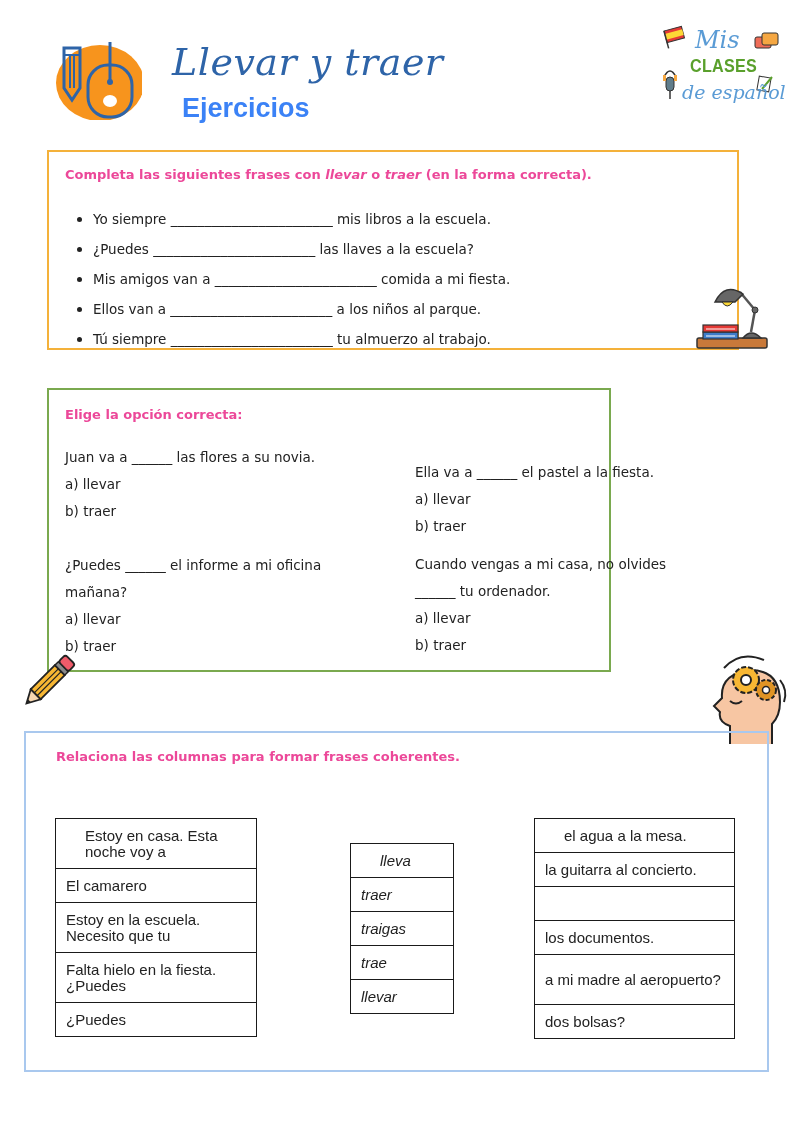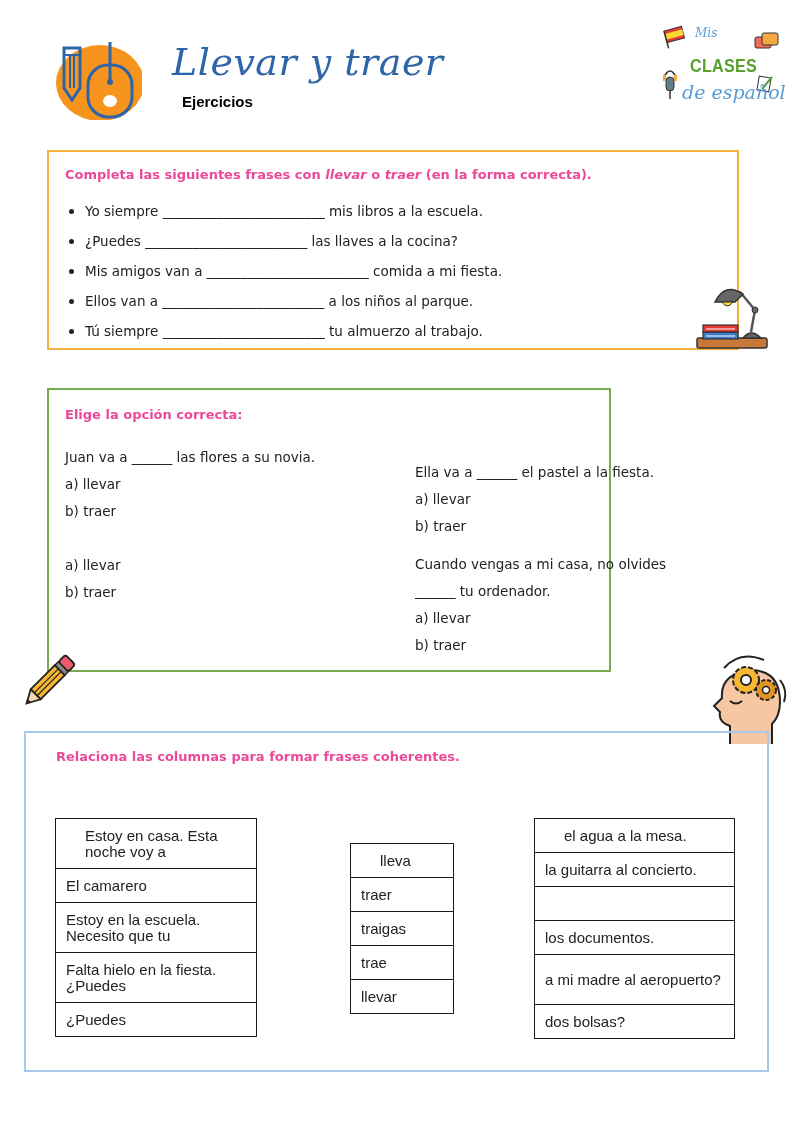--- a/index.html
+++ b/index.html
@@ -2,55 +2,55 @@
 <html><head>
 <meta charset="utf-8">
 <style>
   html, body { margin: 0; padding: 0; background: #ffffff; }
   body { width: 793px; height: 1122px; position: relative; overflow: hidden; font-family: "DejaVu Sans", sans-serif; color: #222; }
   .abs { position: absolute; }
 
   
   #logo-circle { left: 52px; top: 40px; width: 90px; height: 80px; }
   #title { left: 172px; top: 40px; font-family: "DejaVu Serif", serif; font-style: italic; font-size: 38px; color: #2e64a8; letter-spacing: 0.5px; white-space: nowrap; }
-  #subtitle { left: 182px; top: 93px; font-family: "Liberation Sans", sans-serif; font-weight: bold; font-size: 15px; color: #000000; white-space: nowrap; }
+  #subtitle { left: 182px; top: 93px; font-family: "Liberation Sans", sans-serif; font-weight: bold; font-size: 27px; color: #3b82f6; white-space: nowrap; }
   #brand { left: 660px; top: 25px; width: 125px; height: 85px; }
-  .brand-mis { left: 695px; top: 26px; font-family: "DejaVu Serif", serif; font-style: italic; font-size: 12px; color: #5a9bd5; }
+  .brand-mis { left: 695px; top: 26px; font-family: "DejaVu Serif", serif; font-style: italic; font-size: 24px; color: #5a9bd5; }
   .brand-clases { left: 690px; top: 55px; font-family: "Liberation Sans", sans-serif; font-weight: bold; font-size: 19px; color: #5aa02c; letter-spacing: 0.3px; transform: scaleX(0.85); transform-origin: left; }
   .brand-espanol { left: 682px; top: 81px; font-family: "DejaVu Serif", serif; font-style: italic; font-size: 19px; color: #5a9bd5; }
 
   
   .box { position: absolute; box-sizing: border-box; }
   #box1 { left: 47px; top: 150px; width: 692px; height: 200px; border: 2px solid #f4b13a; }
   #box2 { left: 47px; top: 388px; width: 564px; height: 284px; border: 2px solid #7aa94f; }
   #box3 { left: 24px; top: 731px; width: 745px; height: 341px; border: 2px solid #a9c8ee; }
 
   .instr { font-family: "DejaVu Sans", sans-serif; font-weight: bold; font-size: 13px; color: #ec4899; white-space: nowrap; }
   .txt { font-family: "DejaVu Sans", sans-serif; font-size: 13.5px; color: #222; white-space: nowrap; }
 
   #box1 .instr { position: absolute; left: 16px; top: 15px; }
-  #box1 ul { position: absolute; left: 0; top: 40px; margin: 4px; padding: 0 0 0 16px; list-style: none; }
+  #box1 ul { position: absolute; left: 0; top: 40px; margin: 12px; padding: 0 0 0 16px; list-style: none; }
   #box1 li { height: 30px; line-height: 22px; display: flex; align-items: center; }
   #box1 li .dot { width: 5px; height: 5px; border-radius: 50%; background: #222; margin-right: 11px; flex: none; }
 
   #box2 .instr { position: absolute; left: 16px; top: 17px; }
   .q { position: absolute; width: 310px; }
   .q .line { height: 27px; line-height: 27px; }
   #q1 { left: 16px; top: 54px; }
   #q2 { left: 366px; top: 53px; margin-top: 16px; }
   #q3 { left: 16px; top: 162px; }
   #q4 { left: 366px; top: 161px; }
 
   #box3 .instr { position: absolute; left: 30px; top: 16px; }
 
   .col { position: absolute; border-collapse: collapse; }
   .col .cell { box-sizing: border-box; border: 1.5px solid #1a1a1a; border-top-width: 0; font-family: "Liberation Sans", sans-serif; font-size: 15px; color: #222; padding: 0 10px; display: flex; align-items: center; line-height: 16px; }
   .col .cell:first-child { border-top-width: 1.5px; padding-left: 29px; }
   #colA { left: 55px; top: 818px; width: 202px; }
-  #colB { left: 350px; top: 843px; width: 104px; }
+  #colB { left: 350px; top: 843px; width: 104px; font-style: italic; }
   #colC { left: 534px; top: 818px; width: 201px; }
 
   .deco { position: absolute; }
 </style>
 </head>
 <body>
 
 <div class="abs" id="logo-circle">
   <svg width="90" height="80" viewBox="0 0 90 80">
     <ellipse cx="48" cy="43" rx="44" ry="38" fill="#f7941d"></ellipse>
@@ -88,21 +88,21 @@
   </svg>
 </div>
 <div class="abs brand-mis">Mis</div>
 <div class="abs brand-clases">CLASES</div>
 <div class="abs brand-espanol">de español</div>
 
 <div class="box" id="box1">
   <div class="instr"><span>Completa las siguientes frases con </span><i>llevar</i><span> o </span><i>traer</i><span> (en la forma correcta).</span></div>
   <ul>
     <li class="txt"><span class="dot"></span><span>Yo siempre</span>&nbsp;<span>________________________</span>&nbsp;<span>mis libros a la escuela.</span></li>
-    <li class="txt"><span class="dot"></span><span>¿Puedes</span>&nbsp;<span>________________________</span>&nbsp;<span>las llaves a la cocina?</span></li>
+    <li class="txt"><span class="dot"></span><span>¿Puedes</span>&nbsp;<span>________________________</span>&nbsp;<span>las llaves a la escuela?</span></li>
     <li class="txt"><span class="dot"></span><span>Mis amigos van a</span>&nbsp;<span>________________________</span>&nbsp;<span>comida a mi fiesta.</span></li>
     <li class="txt"><span class="dot"></span><span>Ellos van a</span>&nbsp;<span>________________________</span>&nbsp;<span>a los niños al parque.</span></li>
     <li class="txt"><span class="dot"></span><span>Tú siempre</span>&nbsp;<span>________________________</span>&nbsp;<span>tu almuerzo al trabajo.</span></li>
   </ul>
 </div>
 
 <div class="deco" style="left:695px; top:280px;">
   <svg width="75" height="72" viewBox="0 0 75 72">
     <rect x="2" y="58" width="70" height="10" rx="2" fill="#c8793a" stroke="#333" stroke-width="1.5"></rect>
     <rect x="8" y="52" width="35" height="7" fill="#3d7cc9" stroke="#333" stroke-width="1.2"></rect>
@@ -124,20 +124,22 @@
     <div class="line">Juan va a ______ las flores a su novia.</div>
     <div class="line">a) llevar</div>
     <div class="line">b) traer</div>
   </div>
   <div class="q txt" id="q2">
     <div class="line">Ella va a ______ el pastel a la fiesta.</div>
     <div class="line">a) llevar</div>
     <div class="line">b) traer</div>
   </div>
   <div class="q txt" id="q3">
+    <div class="line">¿Puedes ______ el informe a mi oficina</div>
+    <div class="line">mañana?</div>
     <div class="line">a) llevar</div>
     <div class="line">b) traer</div>
   </div>
   <div class="q txt" id="q4">
     <div class="line">Cuando vengas a mi casa, no olvides</div>
     <div class="line">______ tu ordenador.</div>
     <div class="line">a) llevar</div>
     <div class="line">b) traer</div>
   </div>
 </div>

